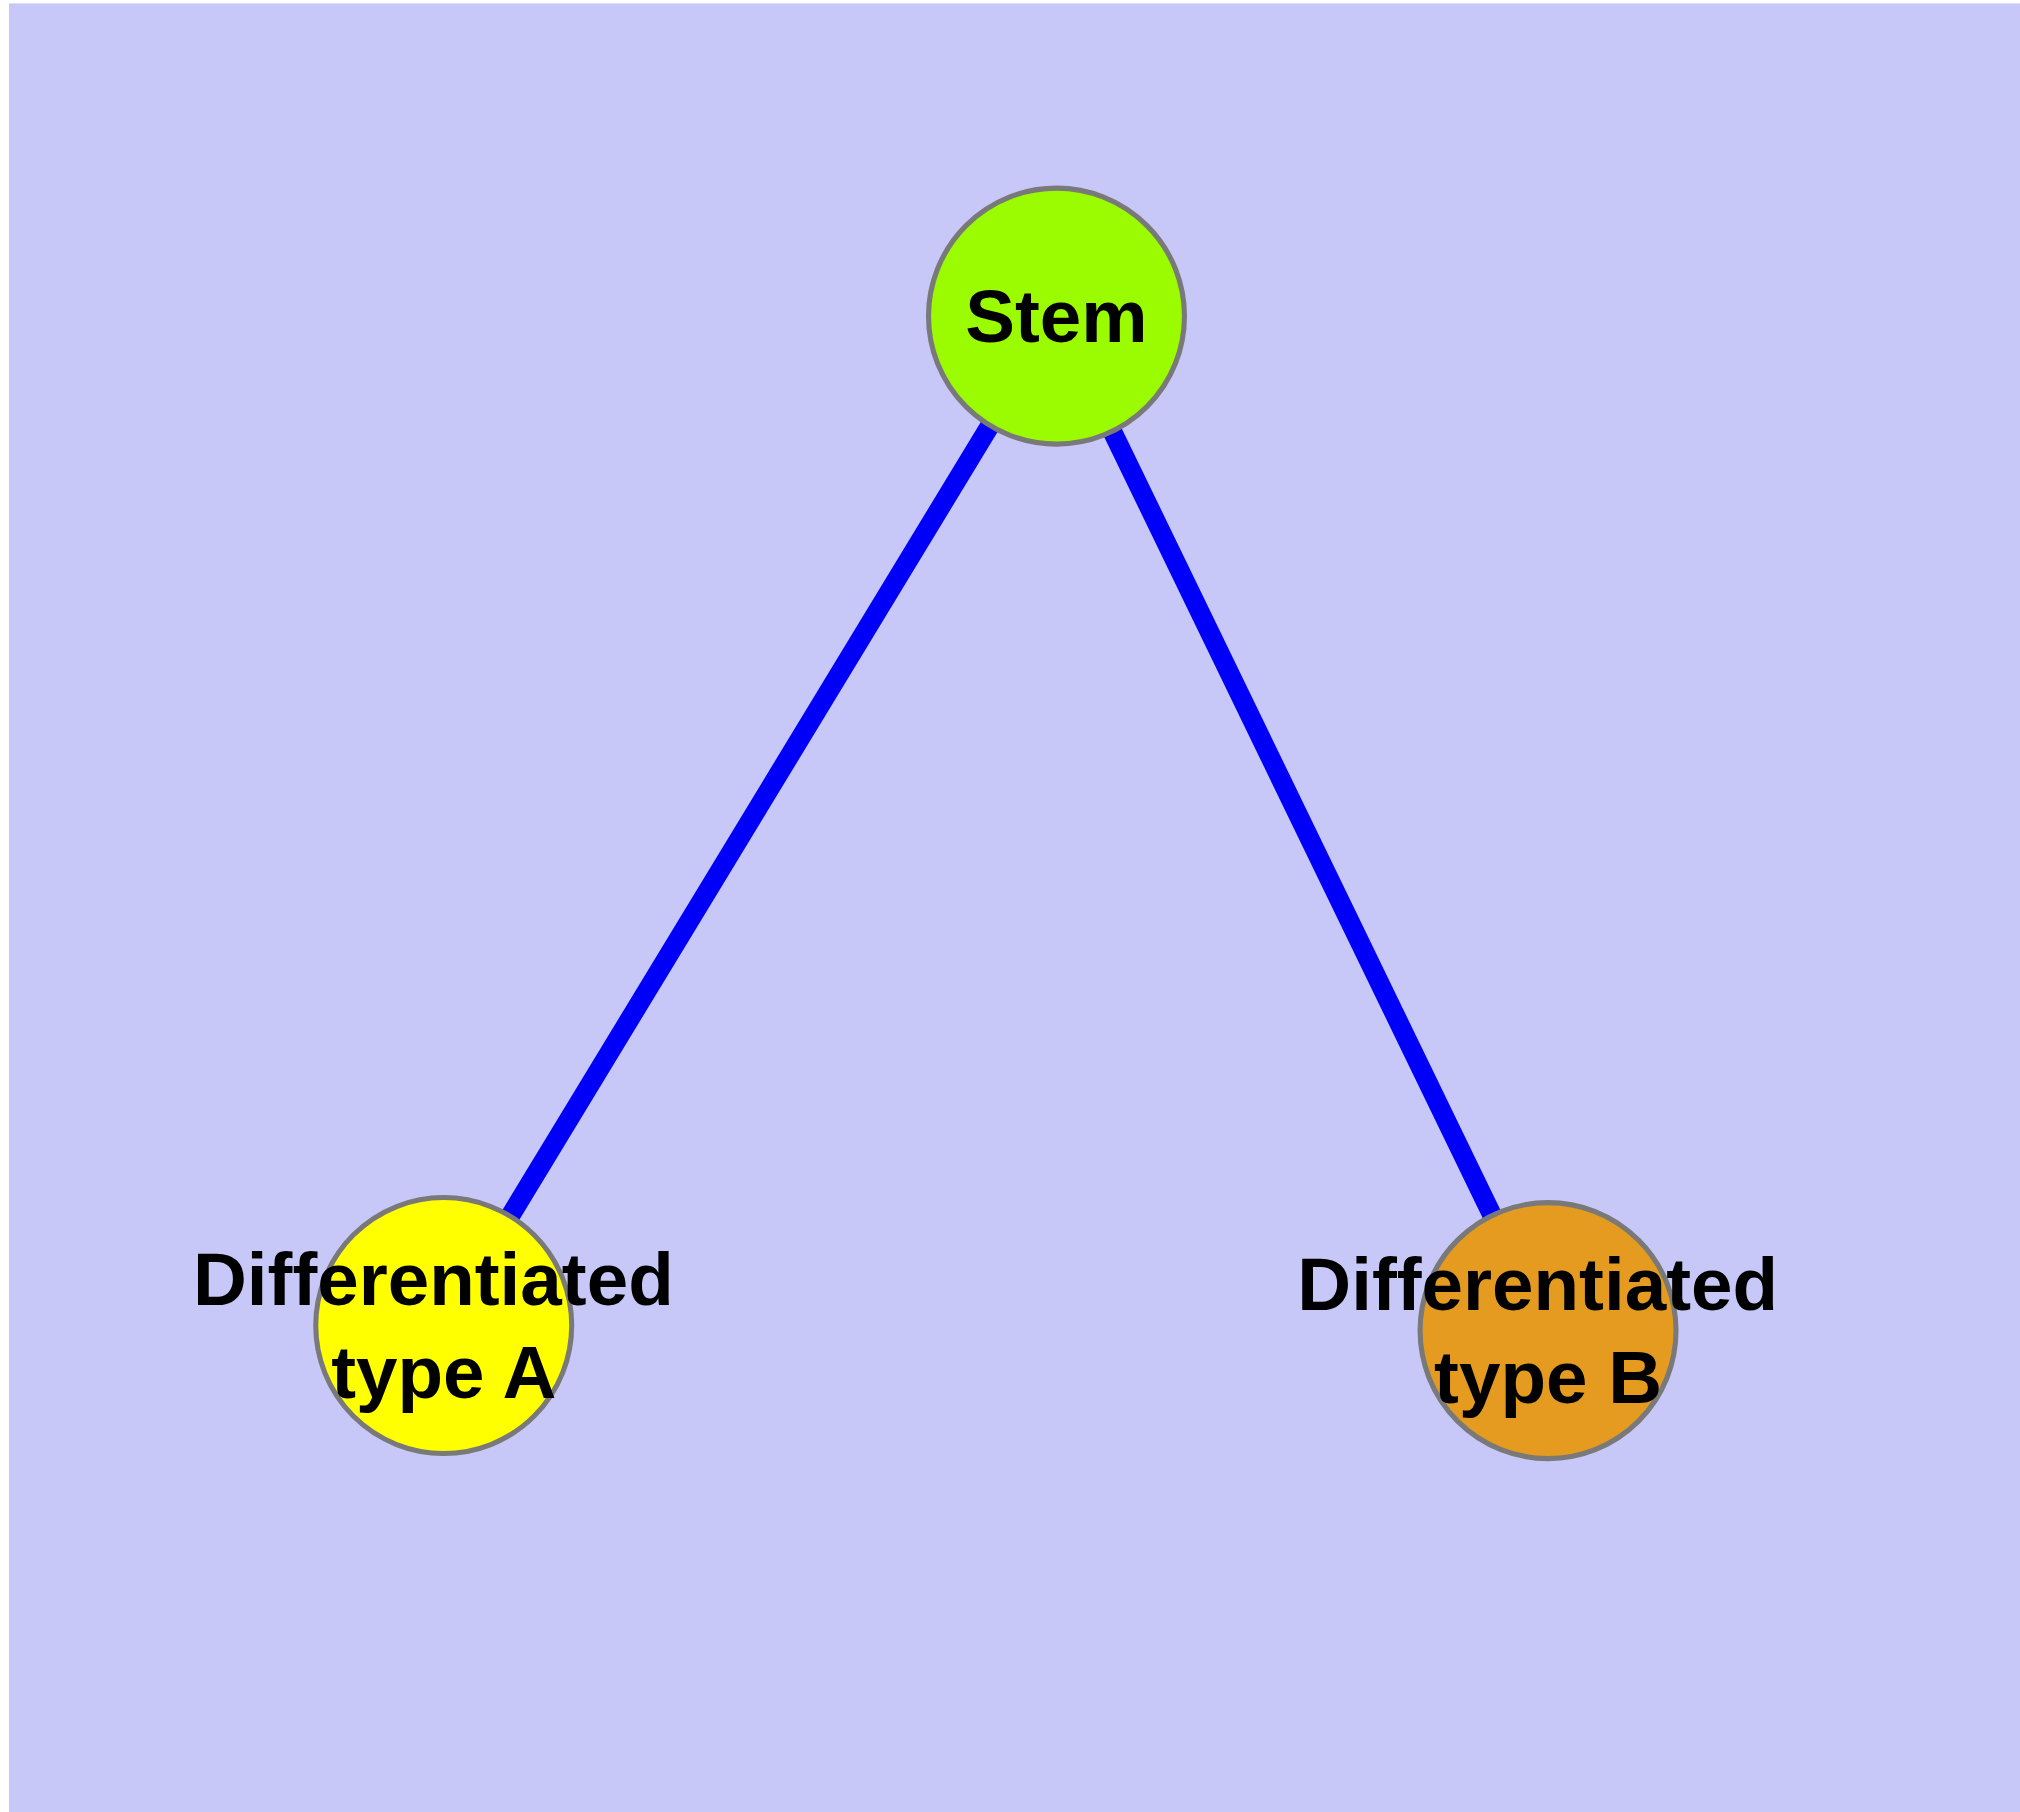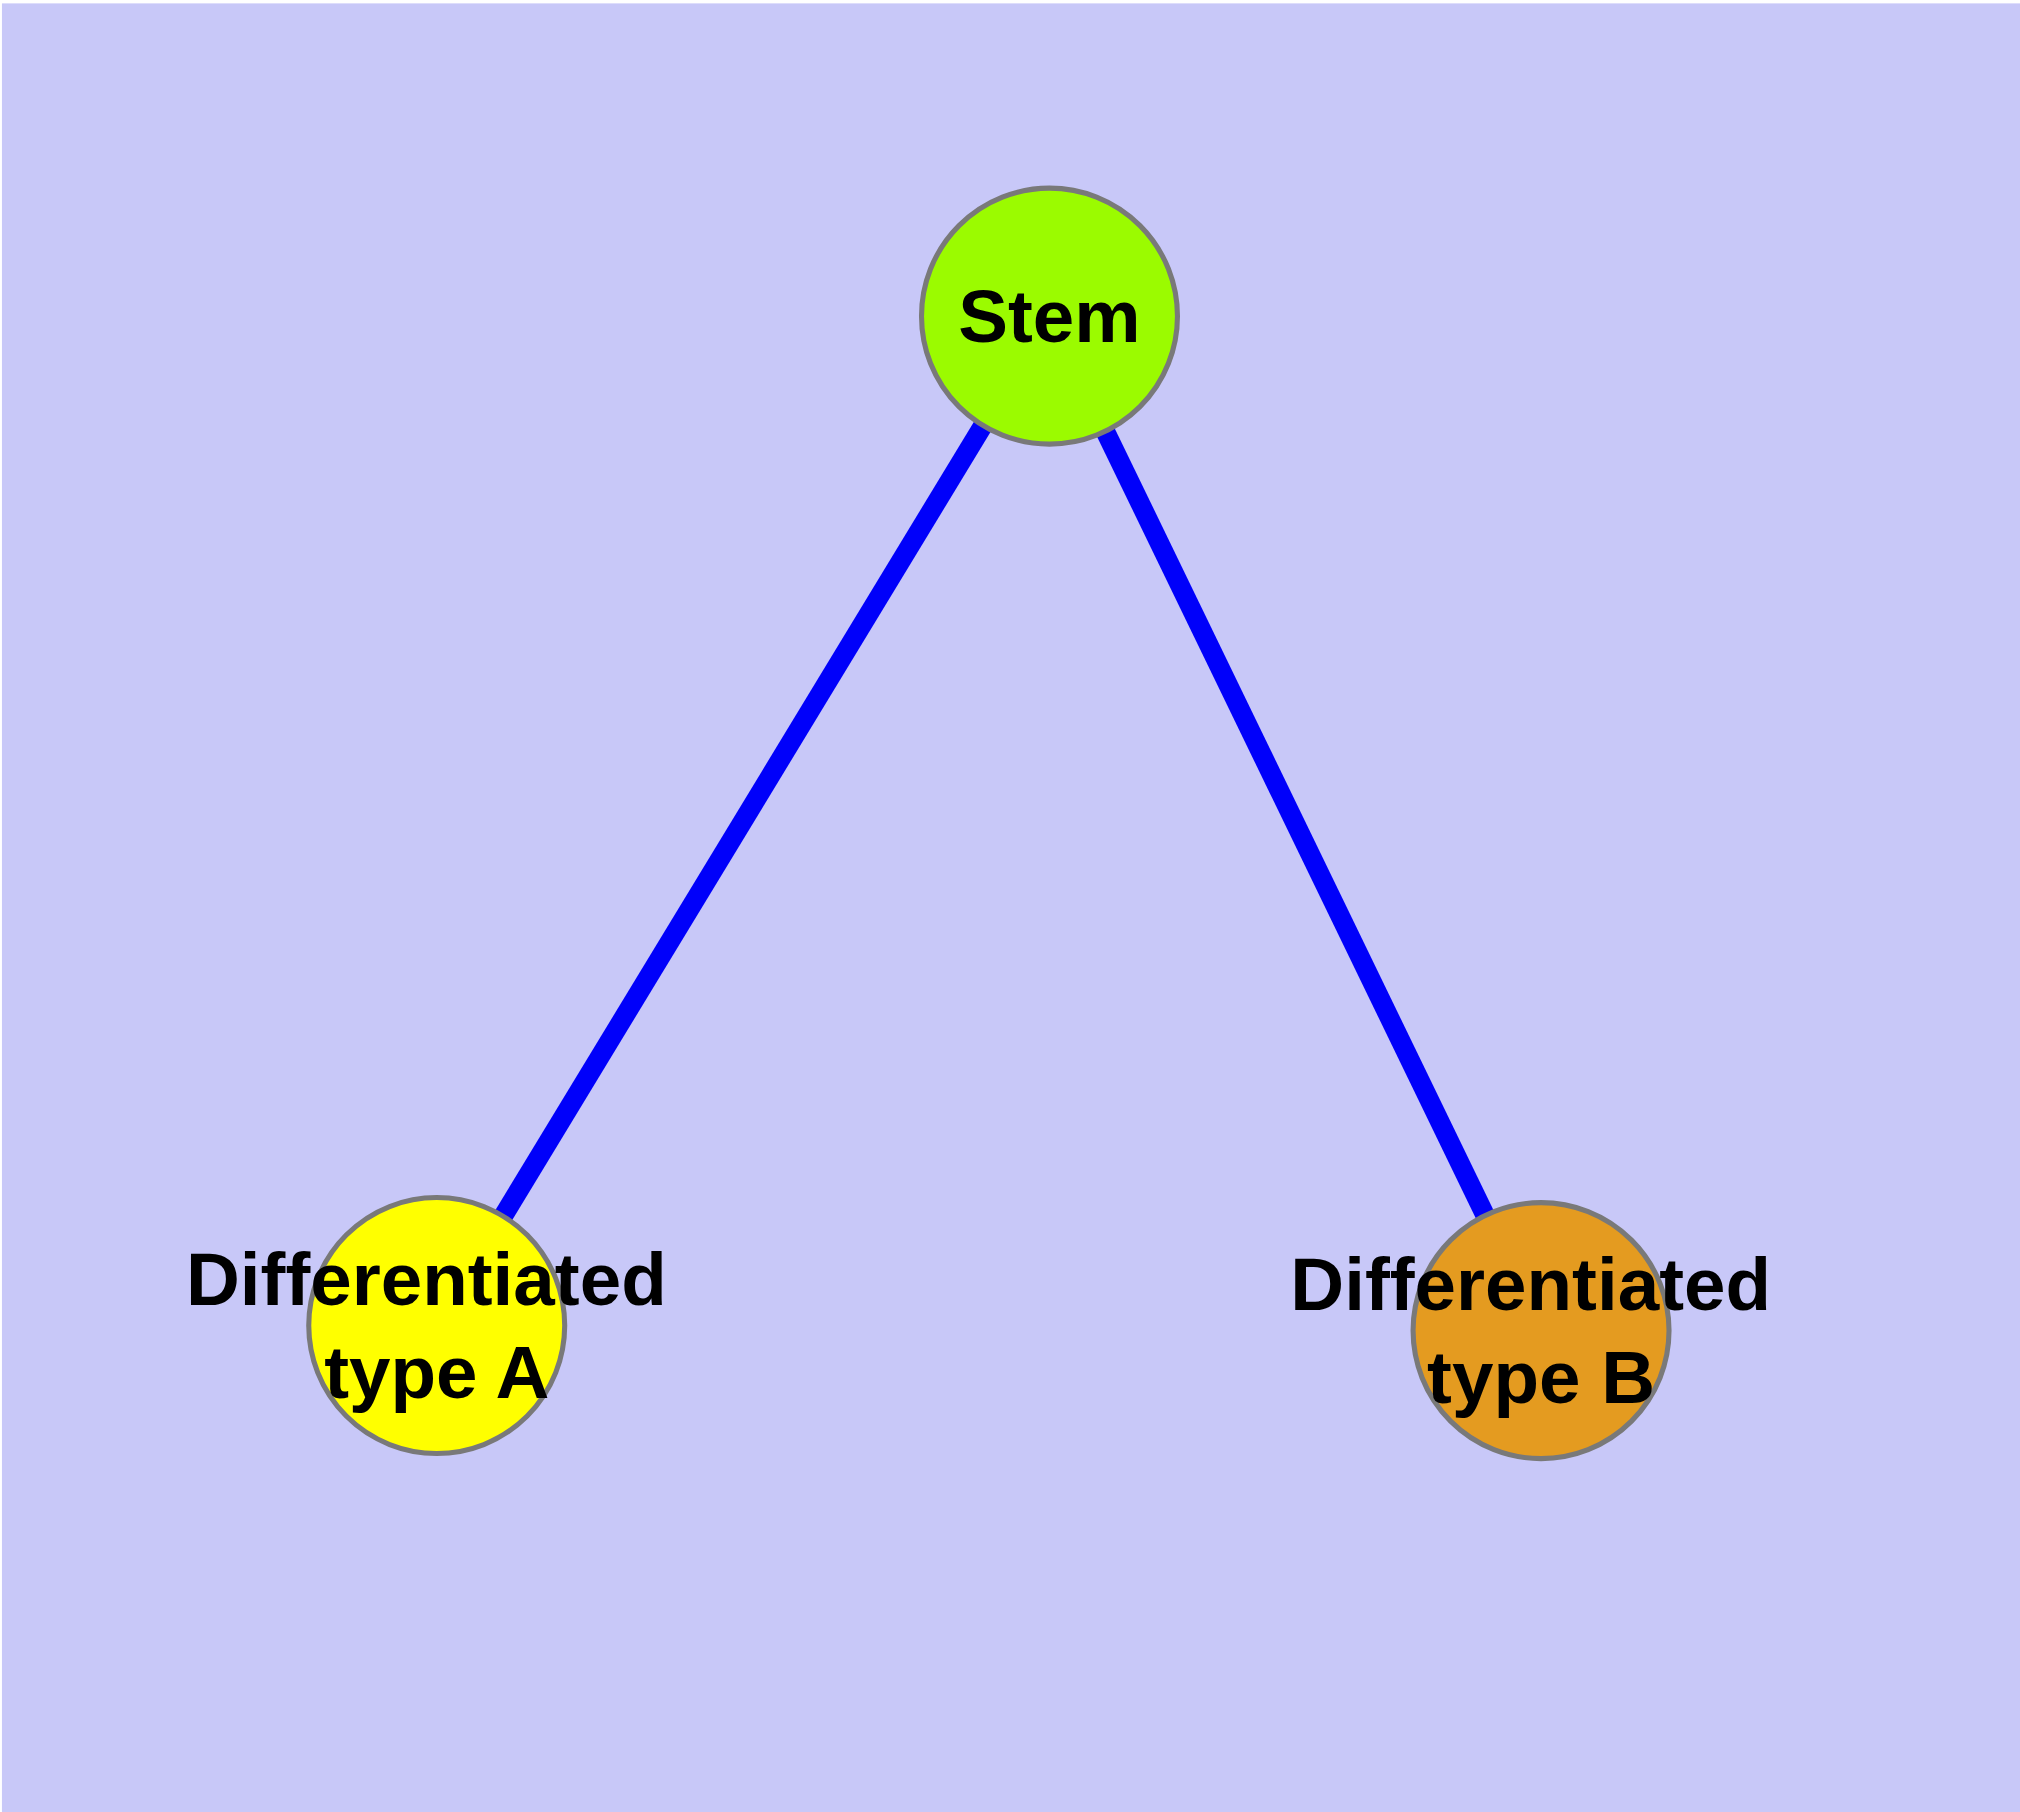--- a/index.html
+++ b/index.html
@@ -7,20 +7,21 @@
     padding: 0;
     background: #FFFFFF;
     width: 2021px;
     height: 1812px;
     overflow: hidden;
   }
   .stage {
     position: relative;
     width: 2005px;
     height: 1812px;
+    margin-left: 7px;
   }
   svg.graph {
     display: block;
     width: 2021px;
     height: 1812px;
   }
   .edge {
     stroke-width: 23px;
     stroke-linecap: butt;
   }

